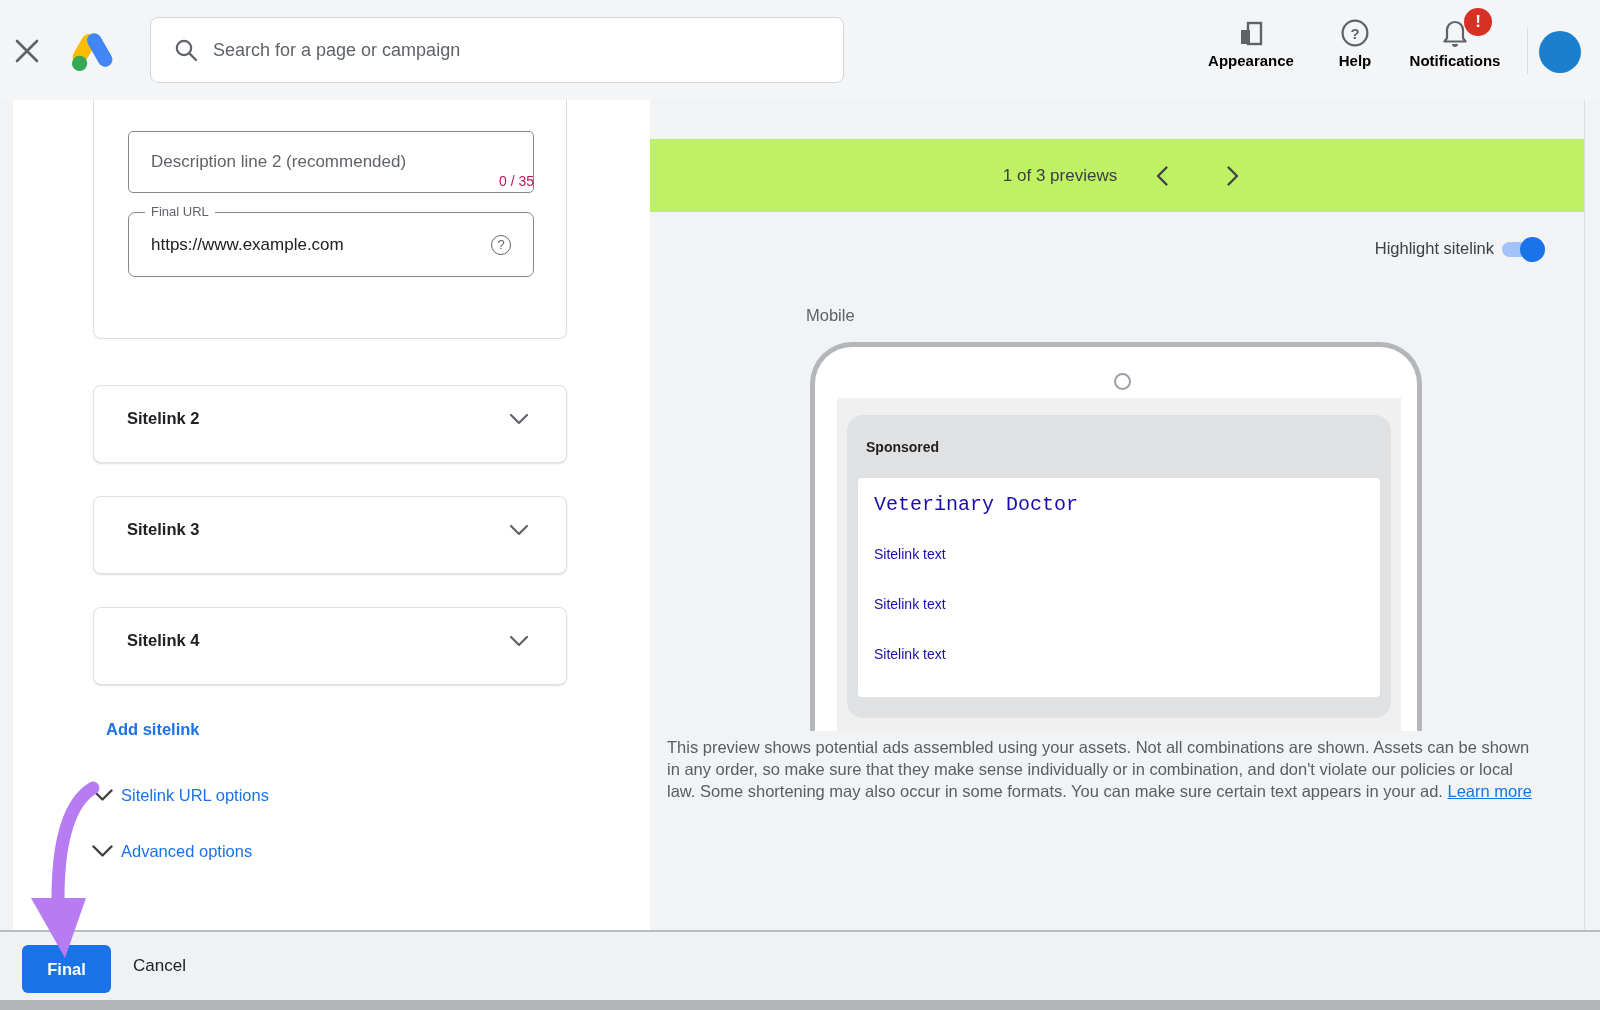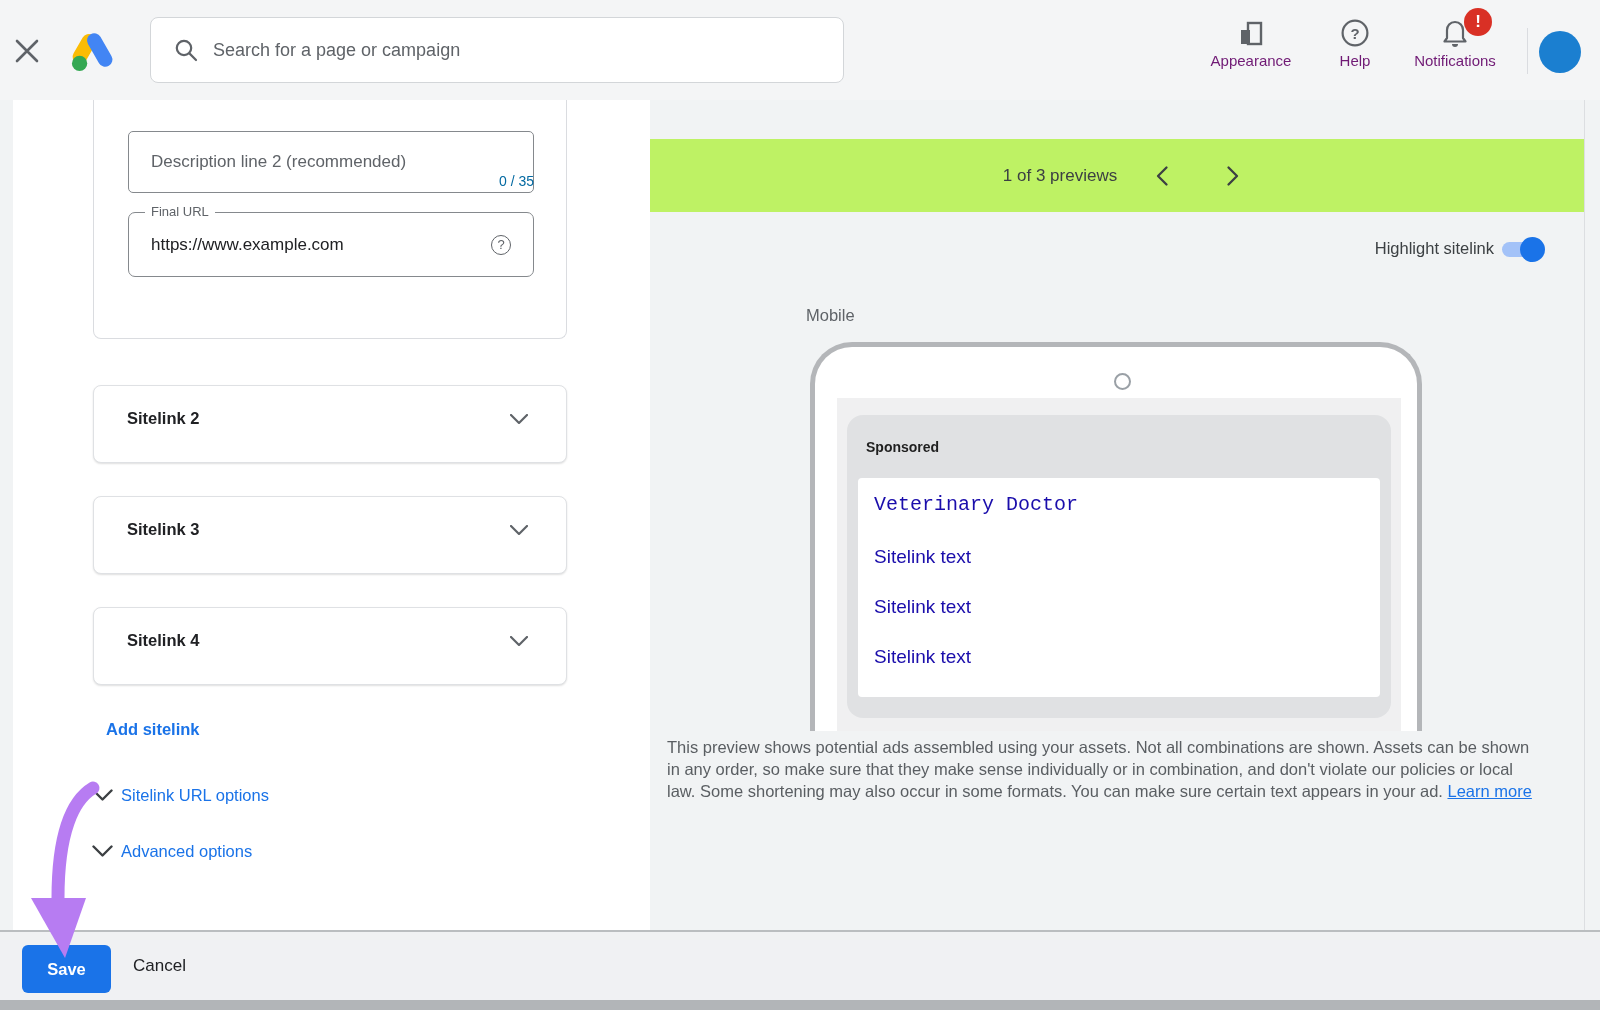--- a/index.html
+++ b/index.html
@@ -11,37 +11,37 @@
   .close-btn { position:absolute; left:12px; top:36px; width:30px; height:30px; cursor:pointer; }
   .ads-logo { position:absolute; left:70px; top:27px; width:46px; height:46px; }
   .search-box { position:absolute; left:150px; top:17px; width:694px; height:66px; background:#fff;
       border:1px solid #d3d6d9; border-radius:8px; display:flex; align-items:center; }
   .search-box svg { margin-left:22px; }
   .search-box input { border:none; outline:none; background:transparent; font-family:"Liberation Sans",sans-serif;
       font-size:18px; color:#3c4043; margin-left:14px; width:580px; }
   .search-box input::placeholder { color:#5f6368; opacity:1; }
   .nav-item { position:absolute; top:14px; height:72px; text-align:center; }
   .nav-item .nav-icon { height:34px; display:flex; align-items:flex-end; justify-content:center; }
-  .nav-item .nav-label { font-size:15px; color:#701a75; margin-top:4px; white-space:nowrap; }
+  .nav-item .nav-label { font-size:15px; color:#000000; margin-top:4px; white-space:nowrap;font-weight:bold; }
   .nav-appearance { left:1203px; width:96px; }
   .nav-help { left:1315px; width:80px; }
   .nav-notifications { left:1396px; width:118px; }
   .badge { position:absolute; left:68px; top:-6px; width:28px; height:28px; border-radius:50%;
       background:#d93025; color:#fff; font-size:17px; font-weight:bold; line-height:28px; text-align:center; }
   .header-divider { position:absolute; left:1527px; top:28px; width:1px; height:46px; background:#dadce0; }
   .avatar { position:absolute; left:1539px; top:31px; width:42px; height:42px; border-radius:50%; background:#1b7fd0; }
 
   
   .sheet { position:absolute; left:13px; top:100px; width:637px; height:830px; background:#ffffff; }
   .card1 { position:absolute; left:80px; top:0; width:474px; height:239px; background:#fff;
       border:1px solid #dadce0; border-top:none; border-radius:0 0 8px 8px; }
   .desc-input { position:absolute; left:34px; top:3px; width:406px; height:62px; border:1px solid #85898d;
       border-radius:5px; font-family:"Liberation Sans",sans-serif; font-size:17px; padding:0 22px; color:#202124; outline:none; background:#fff;margin-top:28px; }
   .desc-input::placeholder { color:#5f6368; opacity:1; }
-  .char-counter { position:absolute; left:34px; top:73px; width:406px; text-align:right; font-size:14px; color:#0369a1; }
+  .char-counter { position:absolute; left:34px; top:73px; width:406px; text-align:right; font-size:14px; color:#be185d; }
   .url-field { position:absolute; left:34px; top:112px; width:406px; height:65px; border:1px solid #85898d; border-radius:7px; }
   .url-label { position:absolute; left:16px; top:-9px; background:#fff; padding:0 6px; font-size:13px; color:#5f6368; }
   .url-value { position:absolute; left:22px; top:0; height:63px; line-height:63px; font-size:17px; color:#202124; }
   .url-help { position:absolute; right:22px; top:22px; width:20px; height:20px; border:1.5px solid #5f6368;
       border-radius:50%; color:#5f6368; font-size:13px; line-height:17px; text-align:center; }
 
   .sl-card { position:absolute; left:80px; width:474px; height:78px; background:#fff; border:1px solid #dfe1e4;
       border-radius:8px; box-shadow:0 1px 2px rgba(0,0,0,0.13); cursor:pointer; }
   .sl-card .sl-label { position:absolute; left:33px; top:0; height:64px; line-height:64px; font-size:16.5px; font-weight:bold; color:#202124; }
   .sl-card svg { position:absolute; right:38px; top:28px; }
@@ -68,21 +68,21 @@
 
   .phone-clip { position:absolute; left:810px; top:340px; width:618px; height:391px; overflow:hidden; }
   .phone { position:absolute; left:0; top:2px; width:612px; height:500px; background:#fff;
       border:5px solid #b4b6b9; border-bottom:none; border-radius:42px 42px 0 0; }
   .camera { position:absolute; left:299px; top:26px; width:17px; height:17px; border:2px solid #9aa0a6; border-radius:50%; }
   .screen { position:absolute; left:27px; top:58px; width:564px; height:333px; background:#f0f0f1; }
   .sponsored-card { position:absolute; left:37px; top:75px; width:544px; height:303px; background:#e0e1e3; border-radius:16px; }
   .sponsored-tag { position:absolute; left:19px; top:24px; font-size:14px; font-weight:bold; color:#1f1f1f; }
   .ad-card { position:absolute; left:11px; top:63px; width:522px; height:219px; background:#fff; border-radius:4px; }
   .ad-headline { position:absolute; left:16px; top:15px; font-size:20px; color:#1a0dab; cursor:pointer;font-family:Liberation Mono, monospace; }
-  .ad-sitelink { position:absolute; left:16px; font-size:19px; color:#1a0dab; cursor:pointer; }
+  .ad-sitelink { position:absolute; left:16px; font-size:14px; color:#1a0dab; cursor:pointer; }
   .ad-s1 { top:68px; } .ad-s2 { top:118px; } .ad-s3 { top:168px; }
 
   .disclaimer { position:absolute; left:667px; top:737px; width:878px; font-size:16.5px; line-height:21.8px; color:#5a5e62; }
   .learn-more { color:#1a73e8; text-decoration:underline; cursor:pointer; }
 
   .right-divider { position:absolute; left:1584px; top:100px; width:1px; height:830px; background:#dcdee1; }
 
   
   .footer { position:absolute; left:0; top:930px; width:1600px; height:70px; background:#f0f1f3; border-top:2px solid #babdc0; }
   .save-btn { position:absolute; left:22px; top:13px; width:89px; height:48px; background:#1a73e8; border:none;
@@ -233,21 +233,21 @@
       <div class="ad-sitelink ad-s3">Sitelink text</div>
     </div>
   </div>
 </div>
 
 <div class="disclaimer"><span>This preview shows potential ads assembled using your assets. Not all combinations are shown. Assets can be shown in any order, so make sure that they make sense individually or in combination, and don't violate our policies or local law. Some shortening may also occur in some formats. You can make sure certain text appears in your ad. </span><span class="learn-more">Learn more</span></div>
 
 <div class="right-divider"></div>
 
 <div class="footer">
-  <button class="save-btn">Save</button>
+  <button class="save-btn">Final</button>
   <span class="cancel-btn">Cancel</span>
 </div>
 <div class="bottom-strip"></div>
 
 <svg class="arrow-overlay" viewBox="0 0 100 210">
   <path d="M 73 28 C 53 40, 38 72, 38 138" fill="none" stroke="#b77cf2" stroke-width="13" stroke-linecap="round"></path>
   <polygon points="11,138 66,138 45,198" fill="#b77cf2"></polygon>
 </svg>
 
 </body></html>

